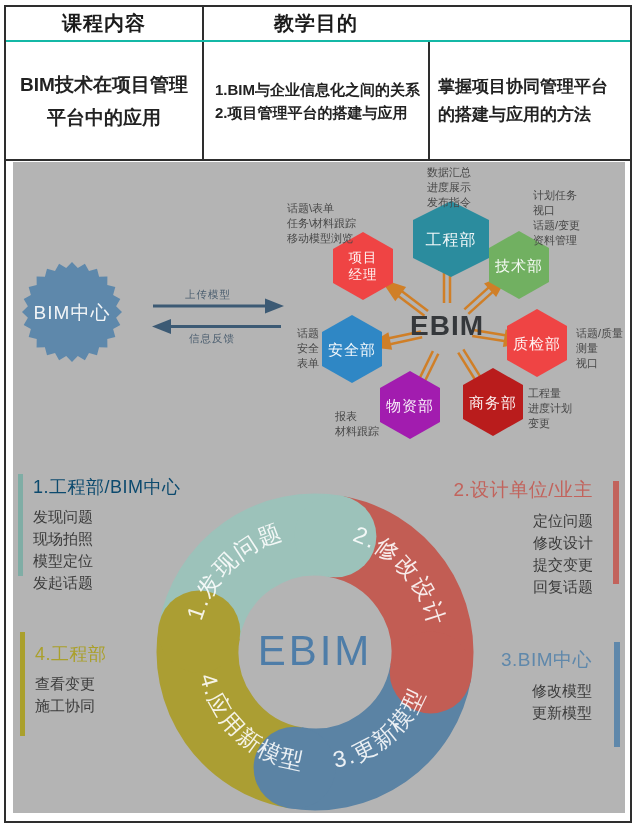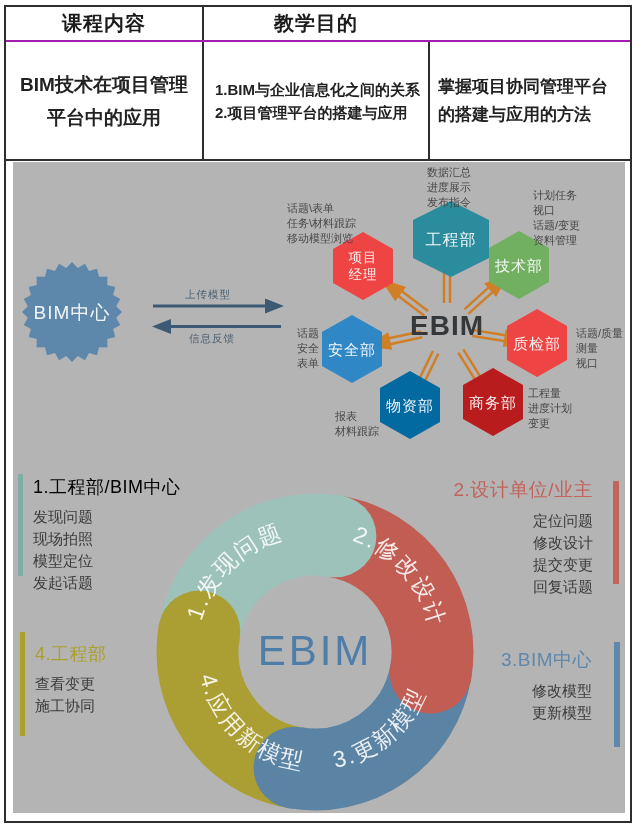--- a/index.html
+++ b/index.html
@@ -2,21 +2,21 @@
 <html><head>
 <meta charset="utf-8">
 <style>
   html,body{margin:0;padding:0;}
   body{width:640px;height:833px;position:relative;background:#ffffff;overflow:hidden;
        font-family:"Liberation Sans","DejaVu Sans",sans-serif;color:#222;}
   .frame{position:absolute;left:4px;top:5px;width:624px;height:814px;border:2px solid #2e2e2e;}
   .trow{display:grid;grid-template-columns:196px 226px 1fr;}
   .trow .cell{border-left:2px solid #2e2e2e;}
   .trow .cell:first-child{border-left:none;}
-  .hrow{height:33px;border-bottom:2px solid #a21caf;}
+  .hrow{height:33px;border-bottom:2px solid #14b8a6;}
   .hrow .cell{display:flex;align-items:center;justify-content:center;
               font-size:20px;font-weight:600;color:#1b1b1b;letter-spacing:1px;}
   .crow{height:117px;border-bottom:2px solid #2e2e2e;}
   .crow .cell{display:flex;align-items:center;}
   .c-course{justify-content:center;text-align:center;font-size:19px;line-height:33px;
             font-weight:600;padding:0 10px;}
   .c-points{font-size:15px;line-height:23px;font-weight:600;padding:0 4px 0 11px;white-space:pre-line;}
   .c-objective{font-size:17px;line-height:28px;font-weight:600;padding:0 6px 0 8px;}
   .panel{position:absolute;left:7px;top:155px;width:612px;height:651px;background:#b4b4b4;}
   .layer{position:absolute;left:0;top:0;width:612px;height:651px;}
@@ -123,21 +123,21 @@
 
     <div class="flow-label" style="left:172px;top:126px;">上传模型</div>
     <div class="flow-label" style="left:176px;top:170px;">信息反馈</div>
 
     <div class="hex" style="left: 320px; top: 70px; font-size: 13.5px; background-color: #ef4444;">项目
 经理</div>
     <div class="hex hex-big" style="left: 400px; top: 39px; background-color: rgb(43, 140, 158);">工程部</div>
     <div class="hex" style="left: 476px; top: 69px; background-color: rgb(113, 176, 97);">技术部</div>
     <div class="hex" style="left: 309px; top: 153px; background-color: rgb(47, 135, 197);">安全部</div>
     <div class="hex" style="left: 494px; top: 147px; background-color: #ef4444;">质检部</div>
-    <div class="hex" style="left: 367px; top: 209px; background-color: #0369a1;">物资部</div>
+    <div class="hex" style="left: 367px; top: 209px; background-color: #a21caf;">物资部</div>
     <div class="hex" style="left: 450px; top: 206px; background-color: #b91c1c;">商务部</div>
 
     <div class="hub-label" style="color: rgb(53, 56, 59);">EBIM</div>
 
     <div class="note" style="left:274px;top:39px;">话题\表单
 任务\材料跟踪
 移动模型浏览</div>
     <div class="note" style="left:414px;top:3px;">数据汇总
 进度展示
 发布指令</div>
@@ -152,21 +152,21 @@
 测量
 视口</div>
     <div class="note" style="left:322px;top:234px;margin-top:13px;">报表
 材料跟踪</div>
     <div class="note" style="left:515px;top:224px;">工程量
 进度计划
 变更</div>
 
     <div class="co-bar" style="left: 5px; top: 312px; width: 5px; height: 102px; background-color: rgb(127, 173, 165);"></div>
     <div class="callout" style="left:20px;top:313px;">
-      <div class="co-title" style="color: #000000;">1.工程部/BIM中心</div>
+      <div class="co-title" style="color: #0c4a6e;">1.工程部/BIM中心</div>
       <div class="co-items">发现问题
 现场拍照
 模型定位
 发起话题</div>
     </div>
 
     <div class="co-bar" style="left: 600px; top: 319px; width: 6px; height: 103px; background-color: rgb(194, 99, 92);"></div>
     <div class="callout ta-r" style="right:32px;top:315px;">
       <div class="co-title" style="font-size: 19px; color: rgb(194, 99, 92);">2.设计单位/业主</div>
       <div class="co-items">定位问题

